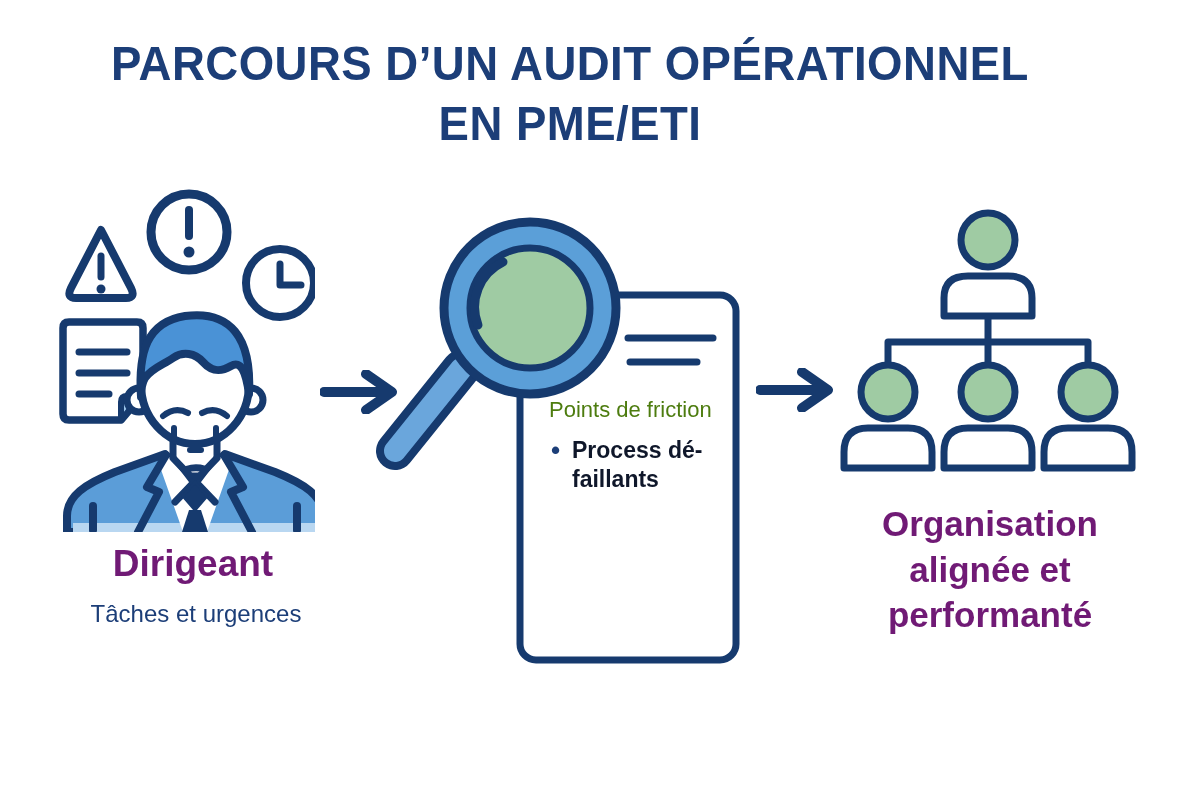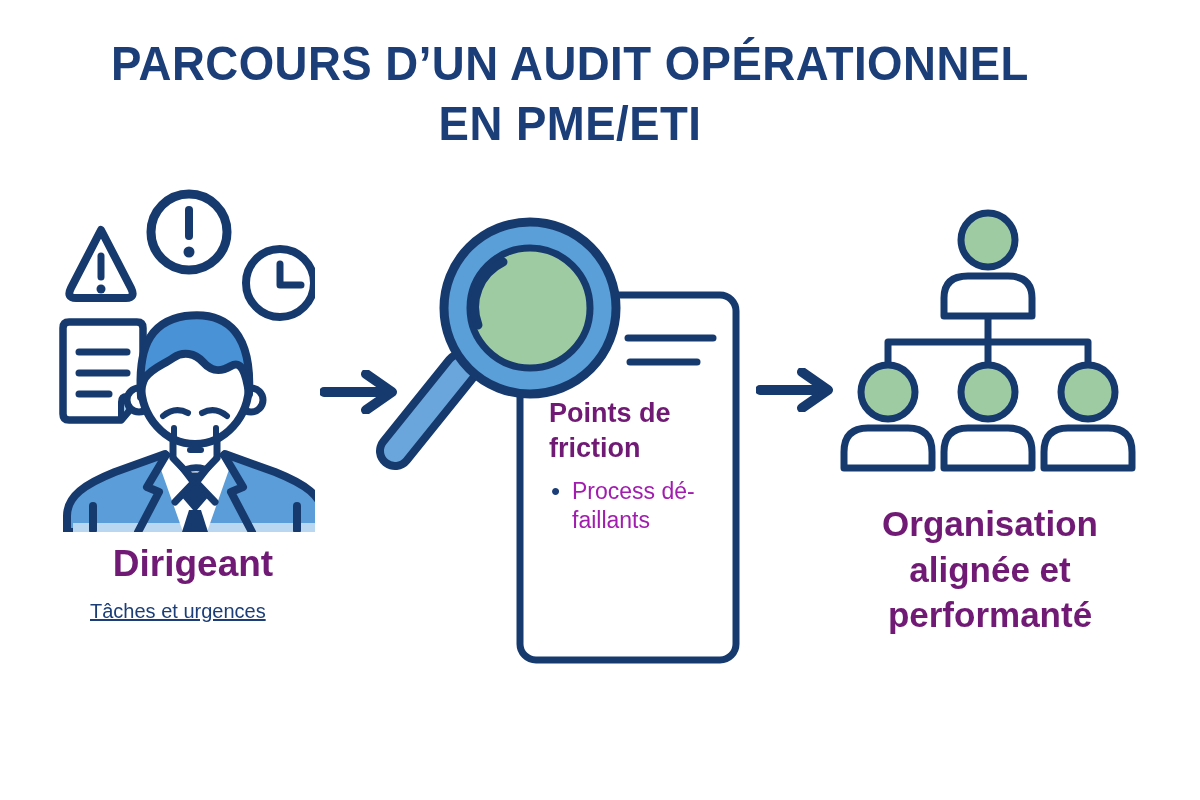--- a/index.html
+++ b/index.html
@@ -12,31 +12,31 @@
   .title{
     left:0;top:34px;width:1140px;text-align:center;
     font-weight:bold;font-size:49px;line-height:1.22;letter-spacing:.5px;
     transform:scaleX(.93);transform-origin:50% 0;
     color:#1c3e78;
   }
   .label-main{
     font-weight:bold;font-size:37px;text-align:center;color:#701a75;
   }
   .label-sub{
-    font-weight:normal;font-size:20px;text-align:left;color:#1c3e78;line-height:1.32;text-decoration:underline;
+    font-weight:normal;font-size:24px;text-align:center;color:#1c3e78;line-height:1.32;
   }
   .dirigeant-label{left:58px;top:543px;width:270px;}
   .dirigeant-sub{left:90px;top:598px;width:212px;}
   .org-label{left:838px;top:501px;width:304px;font-size:35px;line-height:1.3;}
   .panel-text{left:549px;top:396px;width:186px;}
-  .panel-title{font-weight:bold;font-size:27px;line-height:1.28;color:#701a75;}
+  .panel-title{font-weight:normal;font-size:22px;line-height:1.28;color:#4d7c0f;}
   .panel-list{margin:12px 0 0 0;padding:0;list-style:none;}
   .panel-list li{
     position:relative;padding-left:23px;margin-bottom:9px;
-    font-weight:normal;font-size:23px;line-height:1.26;color:#a21caf;
+    font-weight:bold;font-size:23px;line-height:1.26;color:#0f172a;
   }
   .panel-list li::before{
     content:"•";position:absolute;left:2px;top:-2px;font-size:26px;color:#1c3e78;
   }
   svg{display:block;}
 </style>
 </head>
 <body>
 
 <h1 class="abs title" style="margin:0;">

